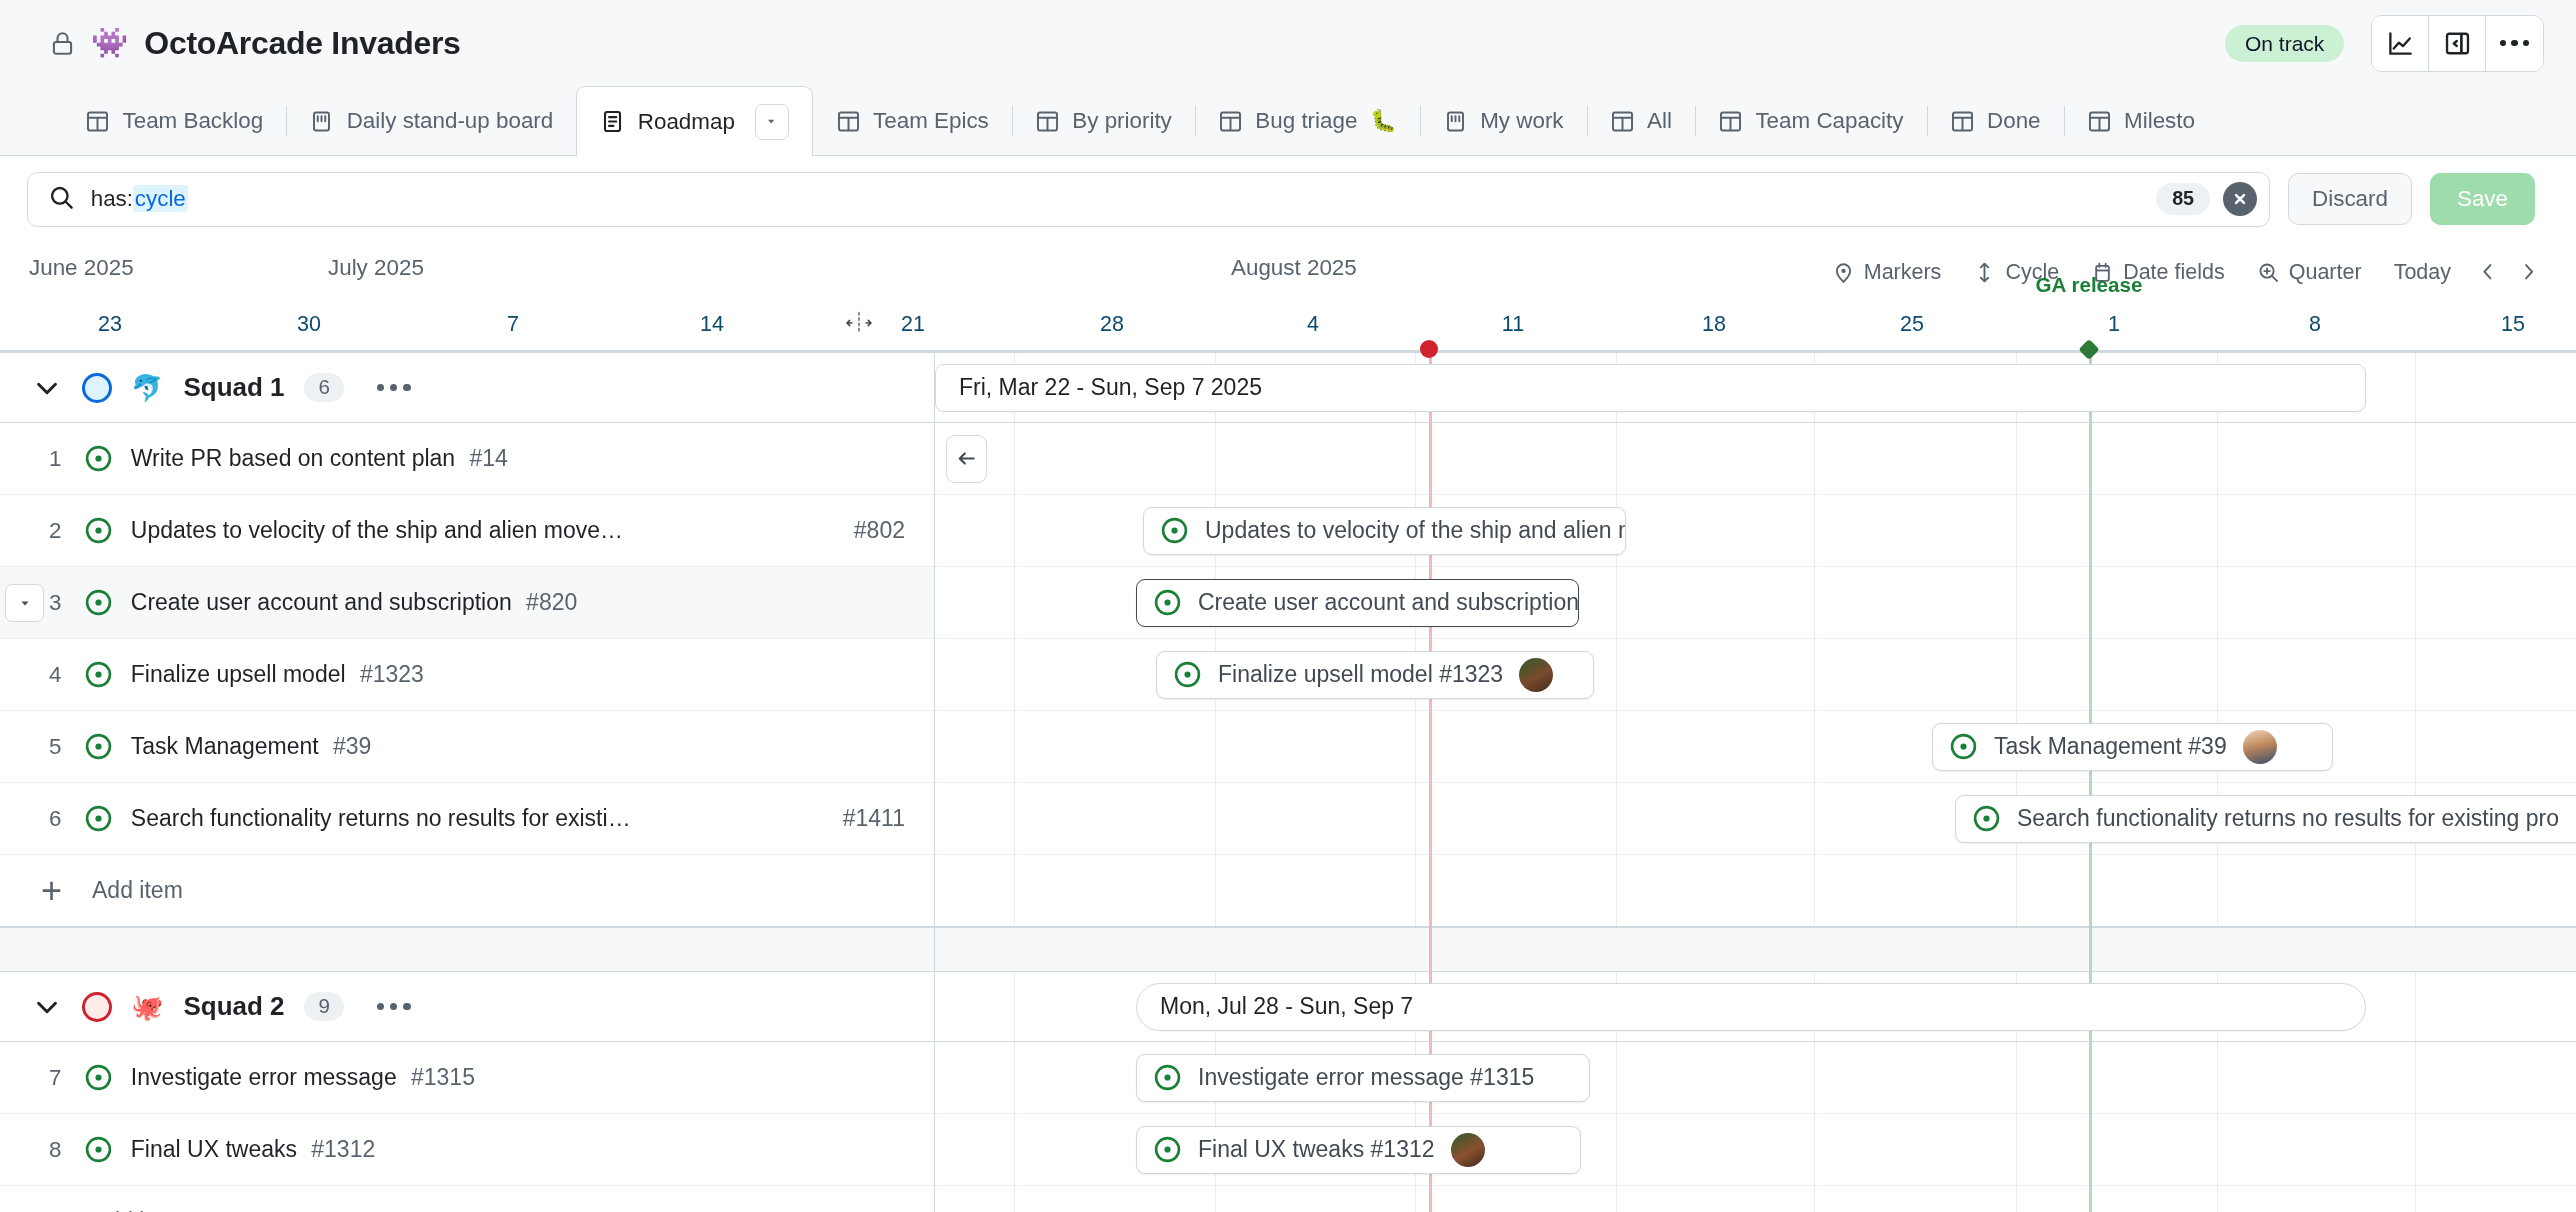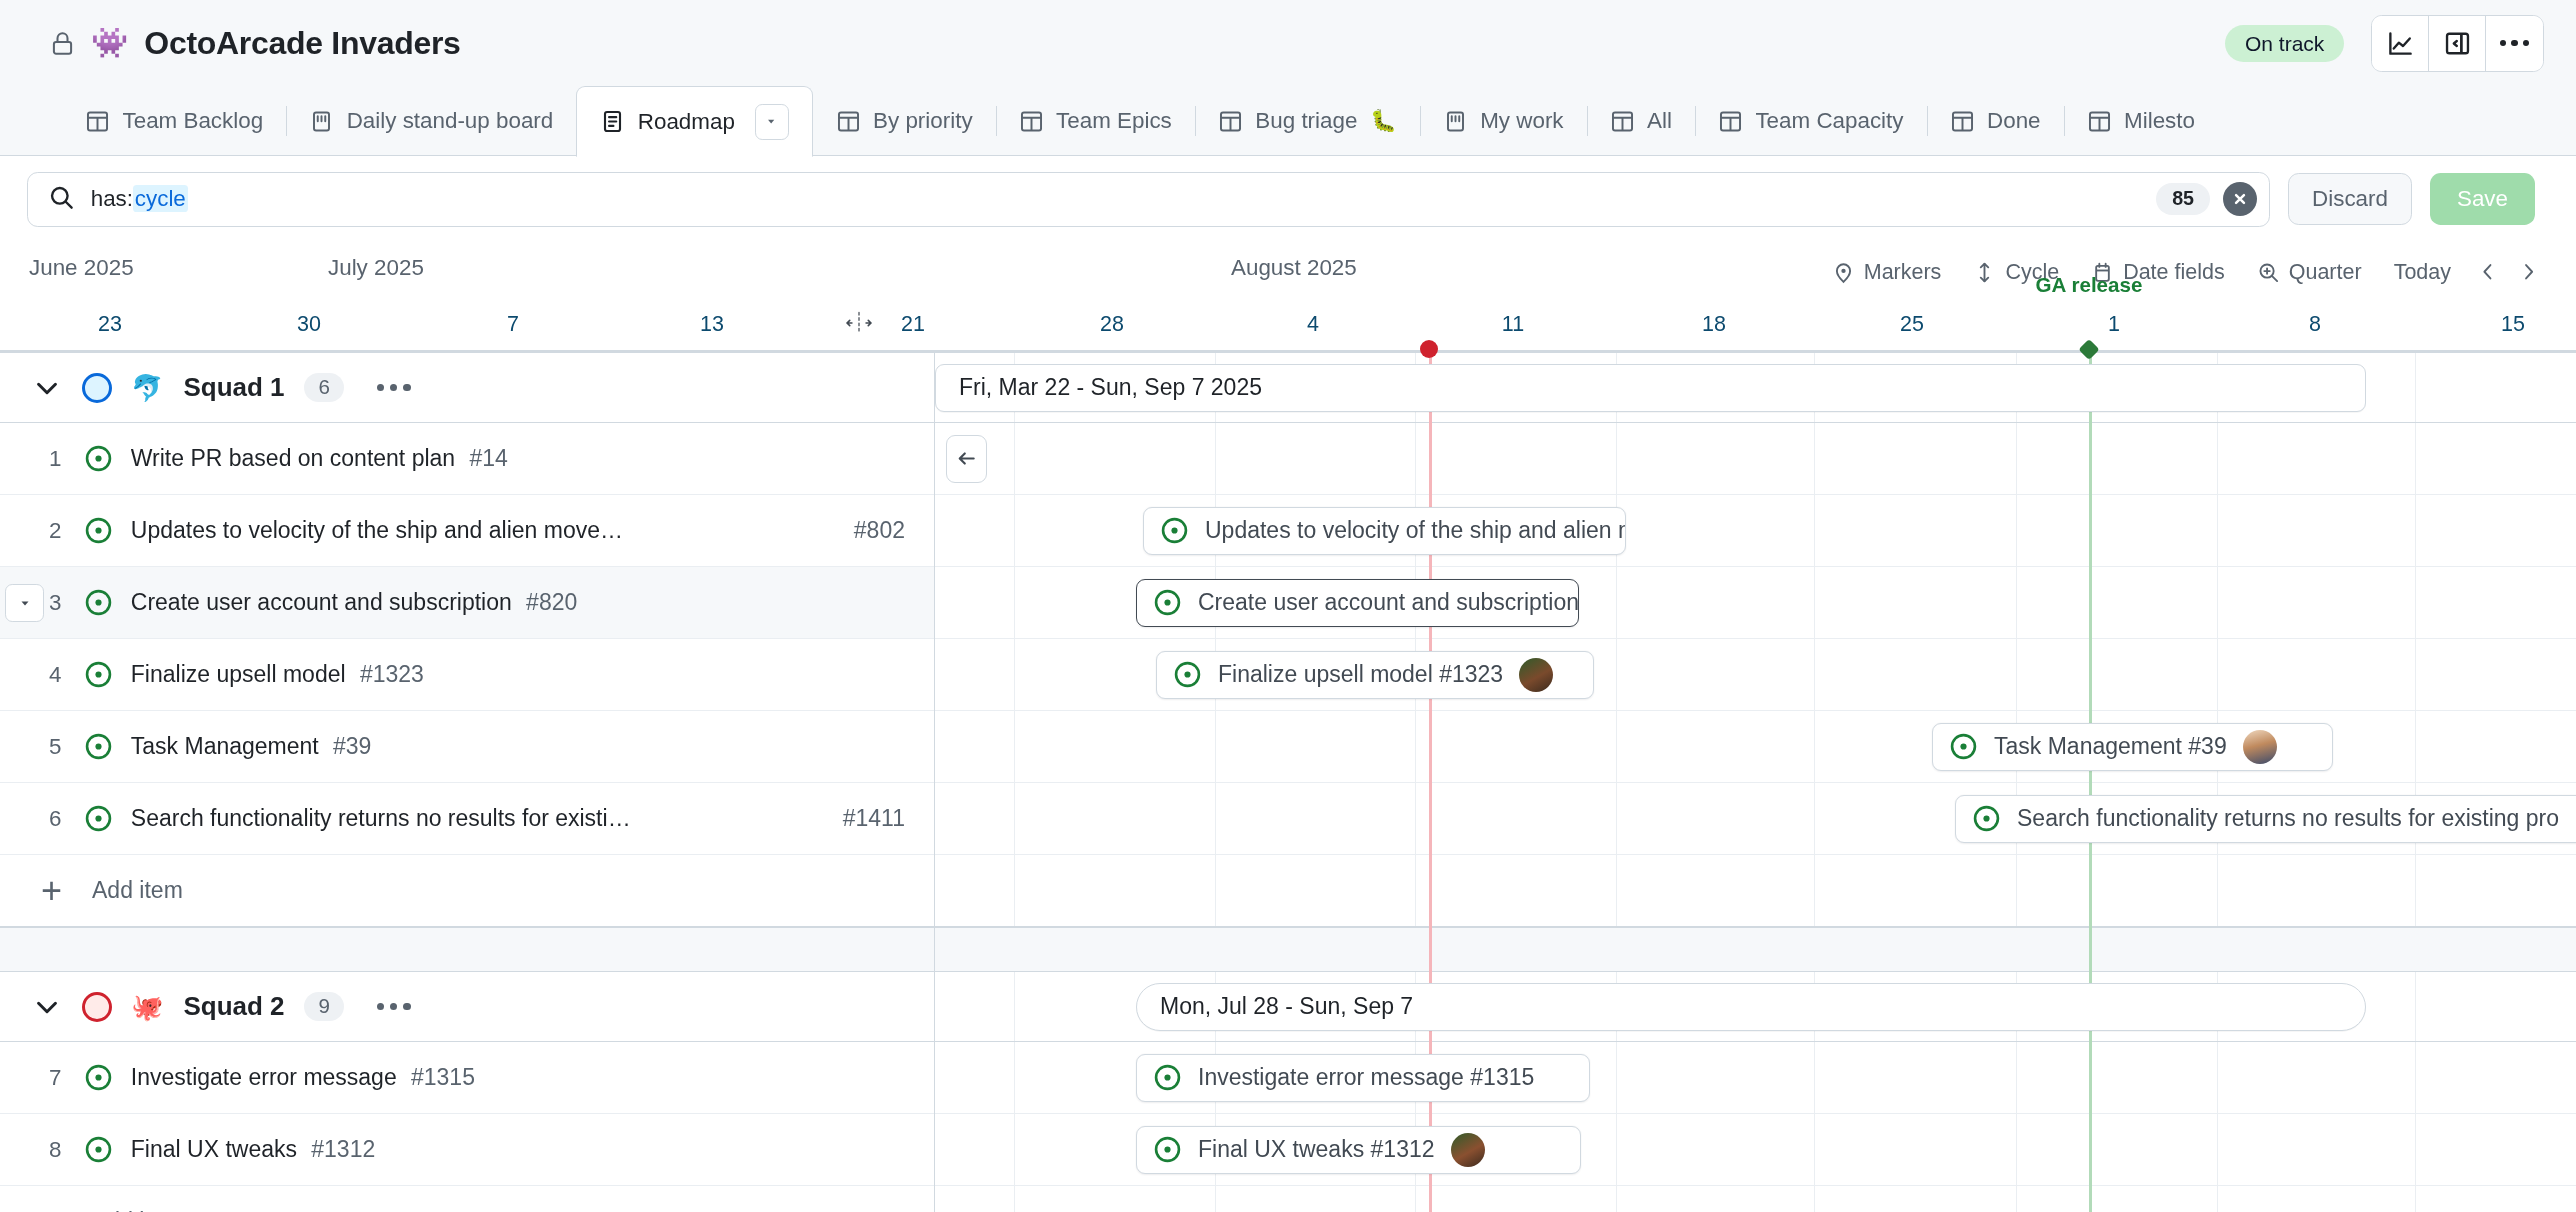--- a/index.html
+++ b/index.html
@@ -271,28 +271,28 @@
           <svg width="14.3" height="14.3" viewBox="0 0 16 16" fill="#59636e">
             <path d="M4.5 6.5h7L8 10.5z"></path>
           </svg>
         </span>
       </div>
       <div class="tab">
         <svg viewBox="0 0 16 16" fill="none" stroke="currentColor" stroke-width="1.25" class="tab-ico" style="color: rgb(89, 99, 110);">
           <rect x="1.9" y="2.2" width="12.2" height="11.6" rx="1.3"></rect>
           <path d="M1.9 5.6h12.2M8 5.6v8.2"></path>
         </svg>
+        <span>Team Epics</span>
+      </div>
+      <div class="tab">
+        <svg viewBox="0 0 16 16" fill="none" stroke="currentColor" stroke-width="1.25" class="tab-ico" style="color: rgb(89, 99, 110);">
+          <rect x="1.9" y="2.2" width="12.2" height="11.6" rx="1.3"></rect>
+          <path d="M1.9 5.6h12.2M8 5.6v8.2"></path>
+        </svg>
         <span>By priority</span>
-      </div>
-      <div class="tab">
-        <svg viewBox="0 0 16 16" fill="none" stroke="currentColor" stroke-width="1.25" class="tab-ico" style="color: rgb(89, 99, 110);">
-          <rect x="1.9" y="2.2" width="12.2" height="11.6" rx="1.3"></rect>
-          <path d="M1.9 5.6h12.2M8 5.6v8.2"></path>
-        </svg>
-        <span>Team Epics</span>
       </div>
       <div class="tab">
         <svg viewBox="0 0 16 16" fill="none" stroke="currentColor" stroke-width="1.25" class="tab-ico" style="color: rgb(89, 99, 110);">
           <rect x="1.9" y="2.2" width="12.2" height="11.6" rx="1.3"></rect>
           <path d="M1.9 5.6h12.2M8 5.6v8.2"></path>
         </svg>
         <span>Bug triage</span>
         <span class="tab-emoji">🐛</span>
       </div>
       <div class="tab">
@@ -402,21 +402,21 @@
   <div class="month-lbl" style="left: 29px;">June 2025</div>
       <div class="month-lbl" style="left: 328px;">July 2025</div>
       <div class="month-lbl" style="left: 1231px;">August 2025</div>
     </div>
 
   <div class="dayscale" id="dayrow">
     <div class="scale-rule"></div>
   <div class="day-tick" style="left: 110px;">23</div>
       <div class="day-tick" style="left: 309px;">30</div>
       <div class="day-tick" style="left: 513px;">7</div>
-      <div class="day-tick" style="left: 712px;">13</div>
+      <div class="day-tick" style="left: 712px;">14</div>
       <div class="day-tick" style="left: 913px;">21</div>
       <div class="day-tick" style="left: 1112px;">28</div>
       <div class="day-tick" style="left: 1313px;">4</div>
       <div class="day-tick" style="left: 1513px;">11</div>
       <div class="day-tick" style="left: 1714px;">18</div>
       <div class="day-tick" style="left: 1912px;">25</div>
       <div class="day-tick" style="left: 2114px;">1</div>
       <div class="day-tick" style="left: 2315px;">8</div>
       <div class="day-tick" style="left: 2513px;">15</div>
       <div class="drag-handle" style="left: 859px;"><svg width="30" height="32" viewBox="0 0 34 36" fill="none" stroke="#424a53" stroke-width="1.8" stroke-linecap="round">

